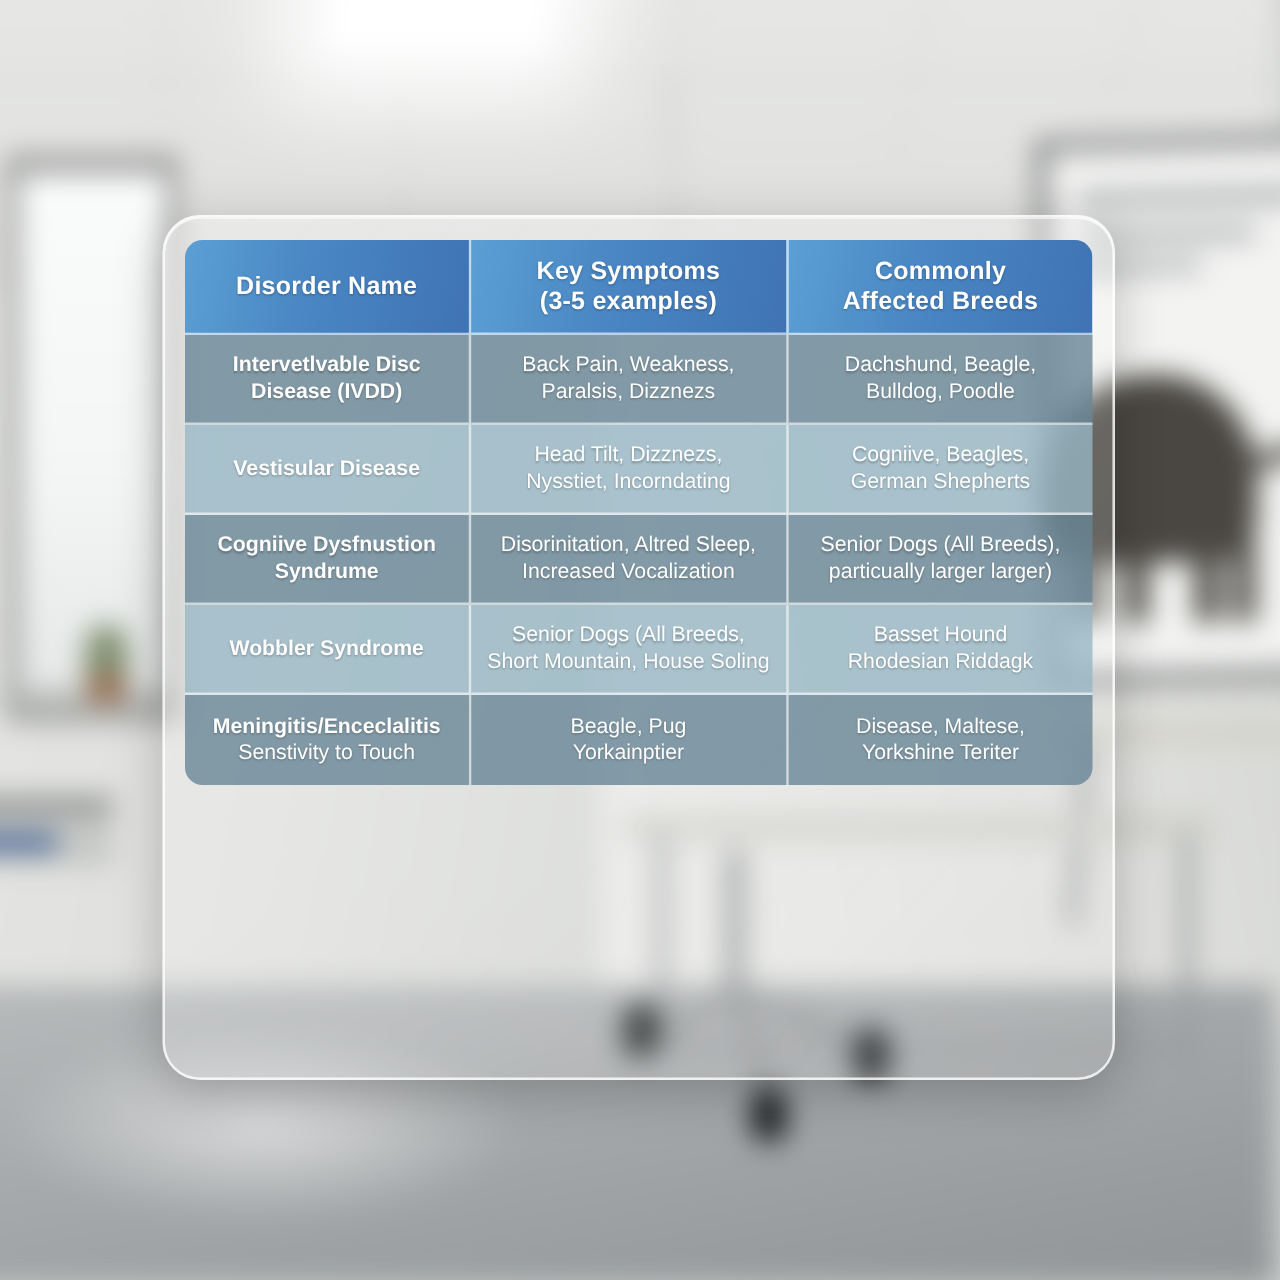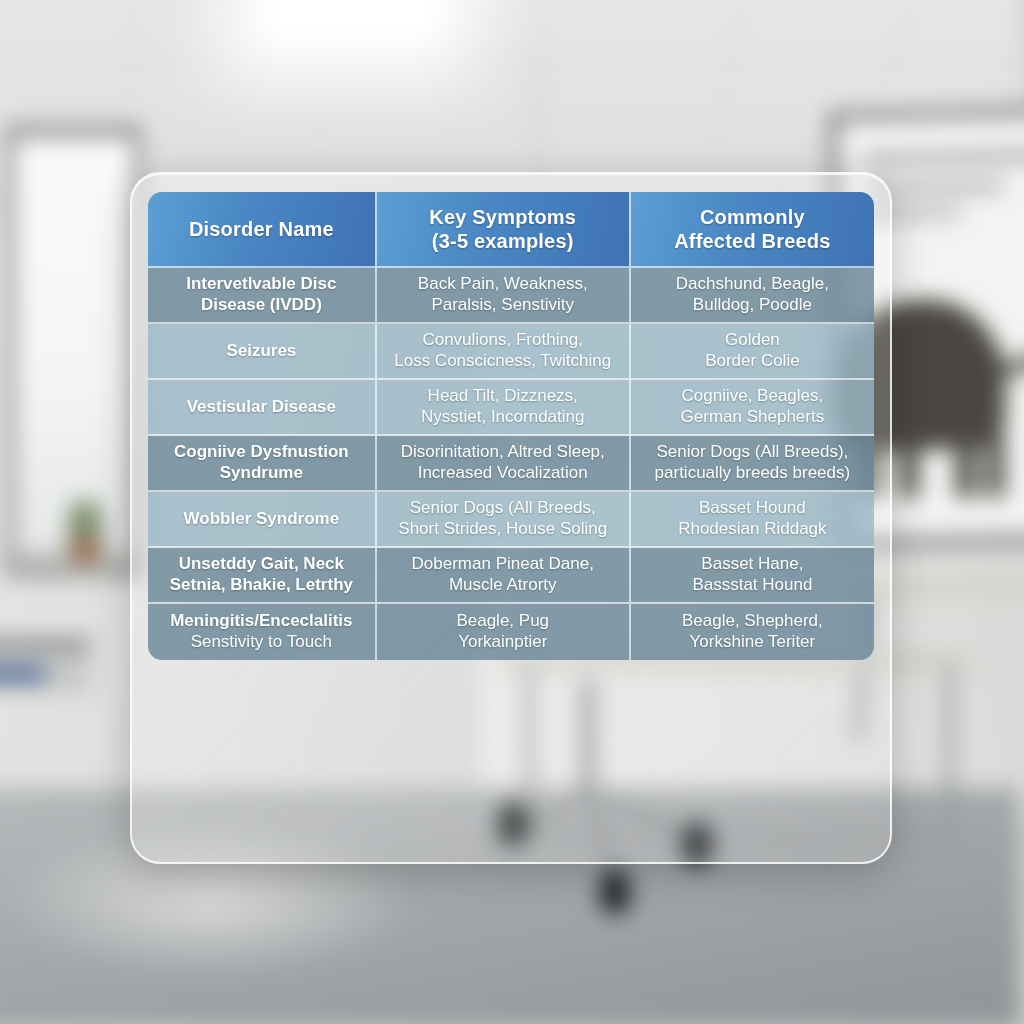--- a/index.html
+++ b/index.html
@@ -112,21 +112,21 @@
 
   th{
     font-size:20px;font-weight:bold;letter-spacing:.2px;
     height:76px;
     background:linear-gradient(100deg,#5b9fd4 0%,#4a87c4 42%,#3f73b4 100%);
     text-shadow:0 1px 3px rgba(0,0,0,0.38);
   }
   thead tr th:first-child{border-top-left-radius:14px;}
   thead tr th:last-child{border-top-right-radius:14px;}
 
-  td{font-size:17px;height:56px;}
+  td{font-size:17px;height:72px;}
   td.col1{font-weight:bold;}
   tbody tr.odd td{background:rgba(104,134,150,0.80);}
   tbody tr.even td{background:rgba(150,182,196,0.78);}
   tbody tr:last-child td:first-child{border-bottom-left-radius:14px;}
   tbody tr:last-child td:last-child{border-bottom-right-radius:14px;}
 
   .c1{width:31.5%;} .c2{width:35%;} .c3{width:33.5%;}
 
   .cellline{display:block;}
 </style>
@@ -226,42 +226,28 @@
       </thead>
       <tbody>
 
         <tr class="odd">
           <td class="col1">
             <span class="cellline">Intervetlvable Disc</span>
             <span class="cellline">Disease (IVDD)</span>
           </td>
           <td>
             <span class="cellline">Back Pain, Weakness,</span>
-            <span class="cellline">Paralsis, Senstivity</span>
+            <span class="cellline">Paralsis, Dizznezs</span>
           </td>
           <td>
             <span class="cellline">Dachshund, Beagle,</span>
             <span class="cellline">Bulldog, Poodle</span>
           </td>
         </tr>
 
-        <tr class="even">
-          <td class="col1">
-            <span class="cellline">Seizures</span>
-            <span class="cellline"></span>
-          </td>
-          <td>
-            <span class="cellline">Convulions, Frothing,</span>
-            <span class="cellline">Loss Conscicness, Twitching</span>
-          </td>
-          <td>
-            <span class="cellline">Golden</span>
-            <span class="cellline">Border Colie</span>
-          </td>
-        </tr>
 
 
         <tr class="even">
           <td class="col1">
             <span class="cellline">Vestisular Disease</span>
             <span class="cellline"></span>
           </td>
           <td>
             <span class="cellline">Head Tilt, Dizznezs,</span>
             <span class="cellline">Nysstiet, Incorndating</span>
@@ -276,66 +262,52 @@
           <td class="col1">
             <span class="cellline">Cogniive Dysfnustion</span>
             <span class="cellline">Syndrume</span>
           </td>
           <td>
             <span class="cellline">Disorinitation, Altred Sleep,</span>
             <span class="cellline">Increased Vocalization</span>
           </td>
           <td>
             <span class="cellline">Senior Dogs (All Breeds),</span>
-            <span class="cellline">particually breeds breeds)</span>
+            <span class="cellline">particually larger larger)</span>
           </td>
         </tr>
 
         <tr class="even">
           <td class="col1">
             <span class="cellline">Wobbler Syndrome</span>
             <span class="cellline"></span>
           </td>
           <td>
             <span class="cellline">Senior Dogs (All Breeds,</span>
-            <span class="cellline">Short Strides, House Soling</span>
+            <span class="cellline">Short Mountain, House Soling</span>
           </td>
           <td>
             <span class="cellline">Basset Hound</span>
             <span class="cellline">Rhodesian Riddagk</span>
           </td>
         </tr>
 
-        <tr class="odd">
-          <td class="col1">
-            <span class="cellline">Unsetddy Gait, Neck</span>
-            <span class="cellline">Setnia, Bhakie, Letrthy</span>
-          </td>
-          <td>
-            <span class="cellline">Doberman Pineat Dane,</span>
-            <span class="cellline">Muscle Atrorty</span>
-          </td>
-          <td>
-            <span class="cellline">Basset Hane,</span>
-            <span class="cellline">Bassstat Hound</span>
-          </td>
-        </tr>
 
 
         <tr class="odd">
           <td class="col1">
             <span class="cellline">Meningitis/Enceclalitis</span>
             <span class="cellline" style="font-weight:normal">Senstivity to Touch</span>
           </td>
           <td>
             <span class="cellline">Beagle, Pug</span>
             <span class="cellline">Yorkainptier</span>
           </td>
           <td>
-            <span class="cellline">Beagle, Shepherd,</span>
+            <span class="cellline">Disease, Maltese,</span>
             <span class="cellline">Yorkshine Teriter</span>
           </td>
         </tr>
 
       </tbody>
     </table>
   </div>
 
 </div>
 

